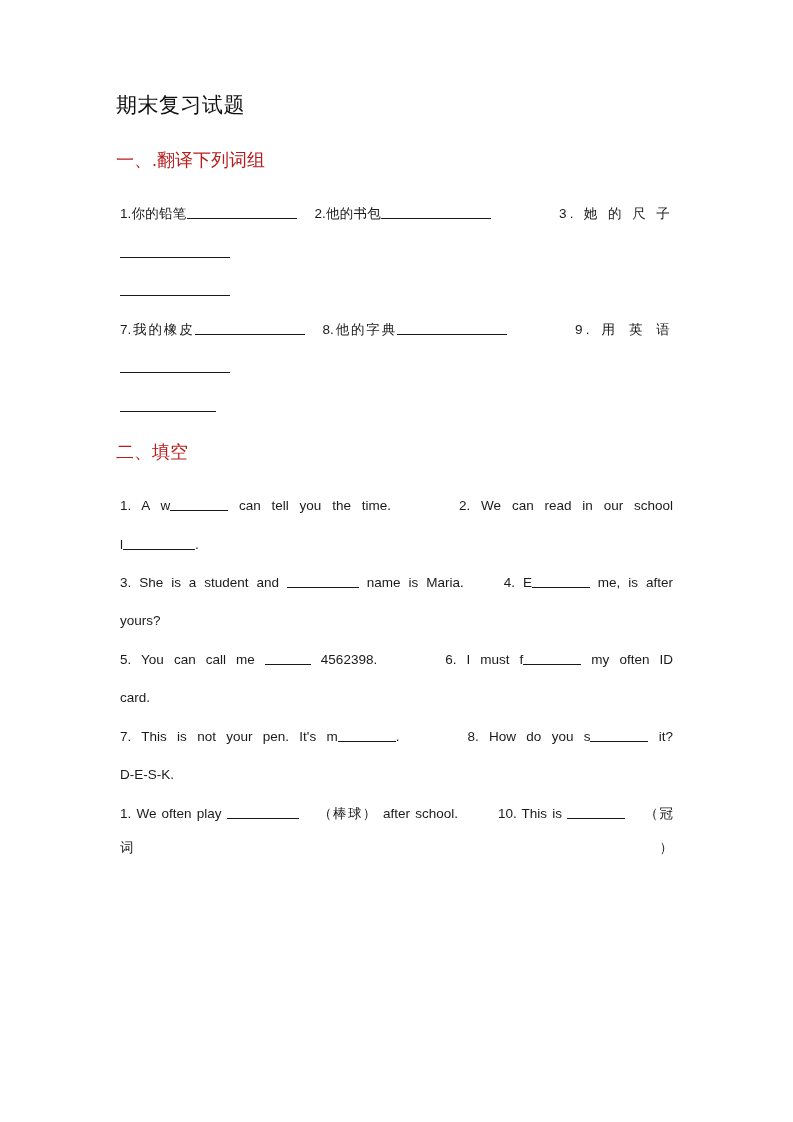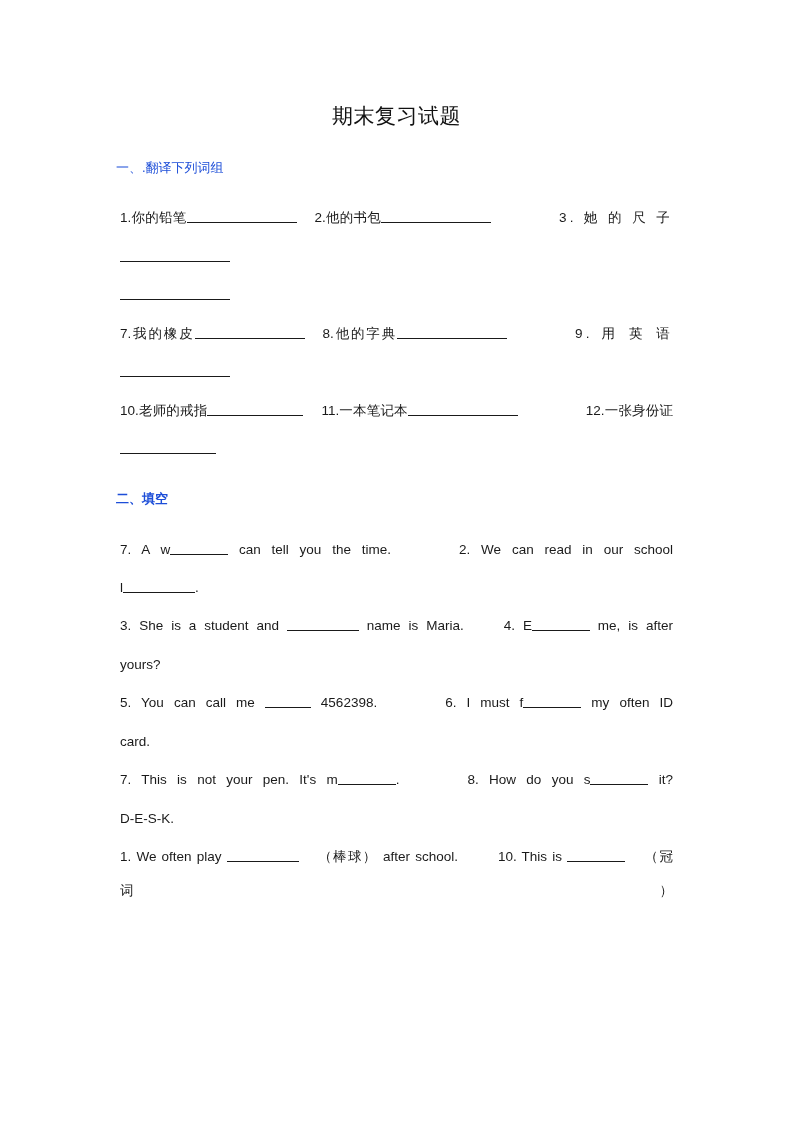--- a/index.html
+++ b/index.html
@@ -24,40 +24,39 @@
   }
   .content {
     position: absolute;
     left: 116px;
     top: 92px;
     width: 561px;
   }
 
   
   .doc-title {
-    text-align: center;
+    text-align: left;
     font-size: 21px;
     font-weight: 400;
     line-height: 1.25;
     letter-spacing: 0.5px;
-    margin: 11px 0 30px 0;
+    margin: 0 0 30px 0;
     color: #111;
   }
 
   
   .section-heading {
-    font-size: 13px;
+    font-size: 18px;
     font-weight: 400;
     line-height: 1.4;
     margin: 0 0 24px 0;
-    color: #1d4ed8;
+    color: #b91c1c;
   }
   .section-heading.spaced-top {
-    margin-top: 24px;
-    font-weight: bold;
+    margin-top: 16px;
   }
 
   
   .qline {
     font-size: 13.5px;
     line-height: 2.55;
     margin: 4px;
     text-align: justify;
     text-align-last: justify;
     color: #1a1a1a;
@@ -101,26 +100,25 @@
     <p class="section-heading">一、.翻译下列词组</p>
 
     <p class="qline"><span>1.你的铅笔</span><span class="blank b-cnw"></span><span class="gap-sm"></span><span>2.他的书包</span><span class="blank b-cnw"></span><span class="gap-lg"></span><span class="cjk-wide">3. 她 的 尺 子</span></p>
     <p class="qline last-left"><span class="blank b-cnw"></span></p>
 
     <p class="qline last-left"><span class="blank b-cnw"></span></p>
 
     <p class="qline"><span>7.我的橡皮</span><span class="blank b-cnw"></span><span class="gap-sm"></span><span>8.他的字典</span><span class="blank b-cnw"></span><span class="gap-lg"></span><span class="cjk-wide">9. 用 英 语</span></p>
     <p class="qline last-left"><span class="blank b-cnw"></span></p>
 
-    <p class="qline"><span>10.老师的戒指</span><span class="blank b-cn"></span><span class="gap-sm"></span><span>11.一本笔记本</span><span class="blank b-cnw"></span><span class="gap-lg"></span><span>12.一张身份证</span></p>
     <p class="qline last-left"><span class="blank b-cn"></span></p>
 
     <p class="section-heading spaced-top">二、填空</p>
 
-    <p class="qline"><span>7. A w</span><span class="blank b-md"></span><span> can tell you the time.</span><span class="gap-lg"></span><span>2. We can read in our school</span></p>
+    <p class="qline"><span>1. A w</span><span class="blank b-md"></span><span> can tell you the time.</span><span class="gap-lg"></span><span>2. We can read in our school</span></p>
     <p class="qline last-left"><span>l</span><span class="blank b-lg"></span><span>.</span></p>
 
     <p class="qline"><span>3. She is a student and </span><span class="blank b-lg"></span><span> name is Maria.</span><span class="gap-md"></span><span>4. E</span><span class="blank b-md"></span><span> me, is after</span></p>
     <p class="qline last-left"><span>yours?</span></p>
 
     <p class="qline"><span>5. You can call me </span><span class="blank b-sm"></span><span> 4562398.</span><span class="gap-lg"></span><span>6. I must f</span><span class="blank b-md"></span><span> my often ID</span></p>
     <p class="qline last-left"><span>card.</span></p>
 
     <p class="qline"><span>7. This is not your pen. It's m</span><span class="blank b-md"></span><span>.</span><span class="gap-lg"></span><span>8. How do you s</span><span class="blank b-md"></span><span> it?</span></p>
     <p class="qline last-left"><span>D-E-S-K.</span></p>

